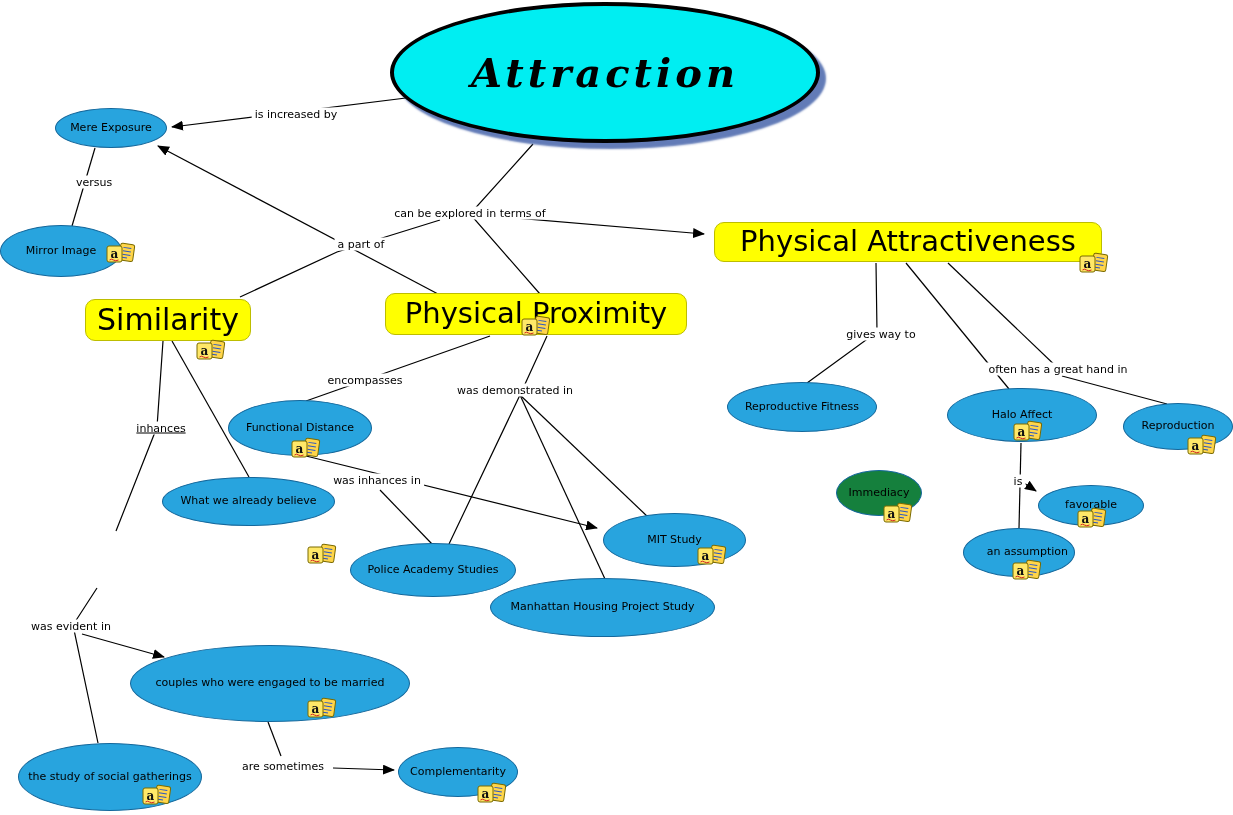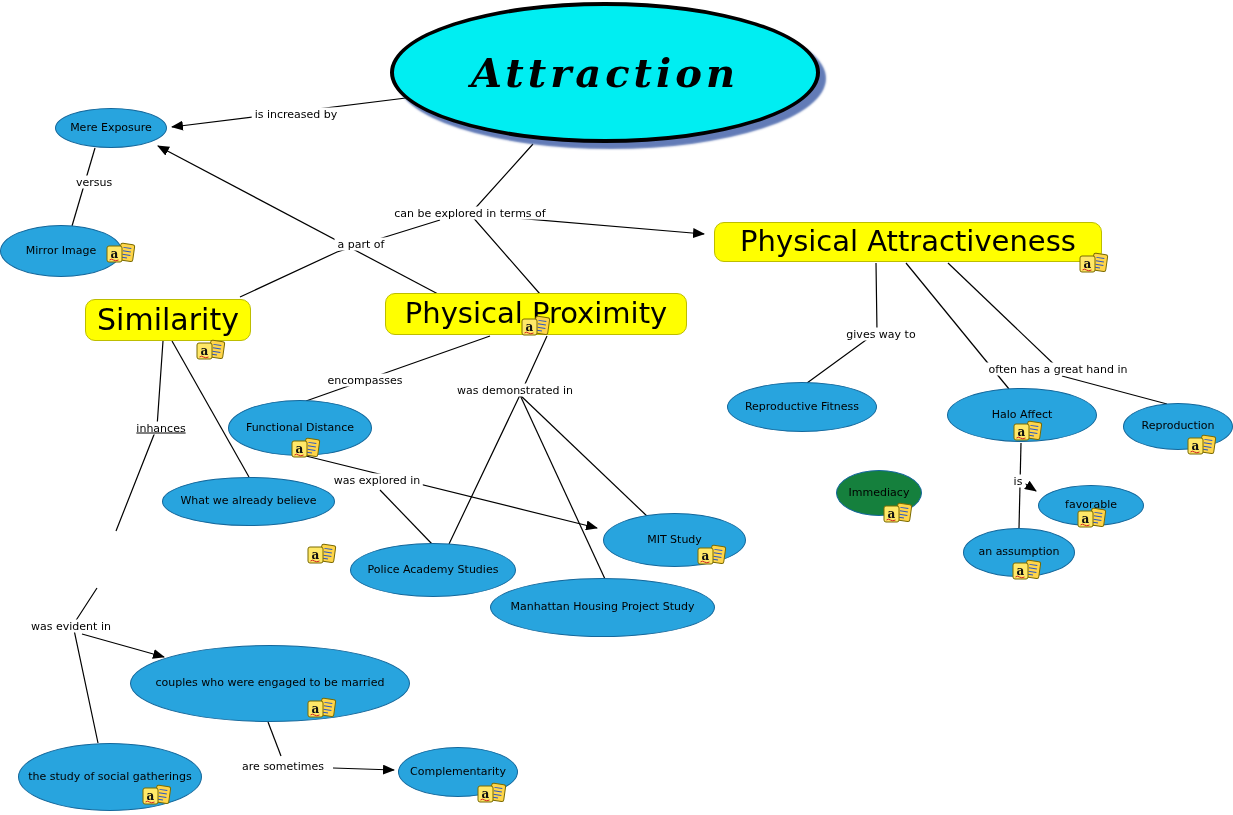--- a/index.html
+++ b/index.html
@@ -224,21 +224,21 @@
           <rect x="0" y="0" width="14" height="17" rx="2" fill="#ffd54a" stroke="#7a6a00"></rect>
           <line x1="3" y1="4" x2="11" y2="4" stroke="#2b56c4"></line>
           <line x1="3" y1="7.5" x2="11" y2="7.5" stroke="#2b56c4"></line>
           <line x1="3" y1="11" x2="11" y2="11" stroke="#2b56c4"></line>
           <line x1="3" y1="14" x2="8" y2="14" stroke="#2b56c4"></line>
         </g>
         <rect x="1" y="5" width="15" height="16" rx="2" fill="#ffe868" stroke="#7a6a00"></rect>
         <text x="8.5" y="16.5" font-size="12" font-weight="bold" text-anchor="middle" fill="#111" font-family="DejaVu Serif, serif">a</text>
         <path d="M3.5 19 q2 -1.6 4 0 q2 1.6 5 0" stroke="#d22222" fill="none" stroke-width="1"></path>
       </svg></div>
-    <div class="node ellipse" style="left: 963px; top: 528px; width: 112px; height: 49px; background: rgb(40, 164, 222); border: 1px solid rgb(20, 103, 155); font-size: 11px;">
+    <div class="node ellipse" style="left: 963px; top: 528px; width: 112px; height: 49px; background: rgb(40, 164, 222); border: 1px solid rgb(20, 103, 155); font-size: 11px; justify-content: flex-end;">
       <span>an assumption</span>
     </div>
     <div class="res-icon" style="left: 1012px; top: 558px;"><svg width="32" height="25" viewBox="0 0 32 25">
         <g transform="translate(15,2) rotate(8)">
           <rect x="0" y="0" width="14" height="17" rx="2" fill="#ffd54a" stroke="#7a6a00"></rect>
           <line x1="3" y1="4" x2="11" y2="4" stroke="#2b56c4"></line>
           <line x1="3" y1="7.5" x2="11" y2="7.5" stroke="#2b56c4"></line>
           <line x1="3" y1="11" x2="11" y2="11" stroke="#2b56c4"></line>
           <line x1="3" y1="14" x2="8" y2="14" stroke="#2b56c4"></line>
         </g>
@@ -293,21 +293,21 @@
       </svg></div>
     <span class="link-label" style="left: 296px; top: 114px;">is increased by</span>
     <span class="link-label" style="left: 94px; top: 182px;">versus</span>
     <span class="link-label" style="left: 470px; top: 213px;">can be explored in terms of</span>
     <span class="link-label" style="left: 337px; top: 244px; margin-left: 24px;">a part of</span>
     <span class="link-label" style="left: 881px; top: 334px;">gives way to</span>
     <span class="link-label" style="left: 1058px; top: 369px;">often has a great hand in</span>
     <span class="link-label" style="left: 365px; top: 380px;">encompasses</span>
     <span class="link-label" style="left: 515px; top: 390px;">was demonstrated in</span>
     <span class="link-label" style="left: 161px; top: 428px; text-decoration: underline;">inhances</span>
-    <span class="link-label" style="left: 377px; top: 480px;">was explored in</span>
+    <span class="link-label" style="left: 377px; top: 480px;">was inhances in</span>
     <span class="link-label" style="left: 1018px; top: 481px;">is</span>
     <span class="link-label" style="left: 71px; top: 626px;">was evident in</span>
     <span class="link-label" style="left: 283px; top: 766px;">are sometimes</span>
     <div class="res-icon" style="left: 307px; top: 542px;"><svg width="32" height="25" viewBox="0 0 32 25">
         <g transform="translate(15,2) rotate(8)">
           <rect x="0" y="0" width="14" height="17" rx="2" fill="#ffd54a" stroke="#7a6a00"></rect>
           <line x1="3" y1="4" x2="11" y2="4" stroke="#2b56c4"></line>
           <line x1="3" y1="7.5" x2="11" y2="7.5" stroke="#2b56c4"></line>
           <line x1="3" y1="11" x2="11" y2="11" stroke="#2b56c4"></line>
           <line x1="3" y1="14" x2="8" y2="14" stroke="#2b56c4"></line>

